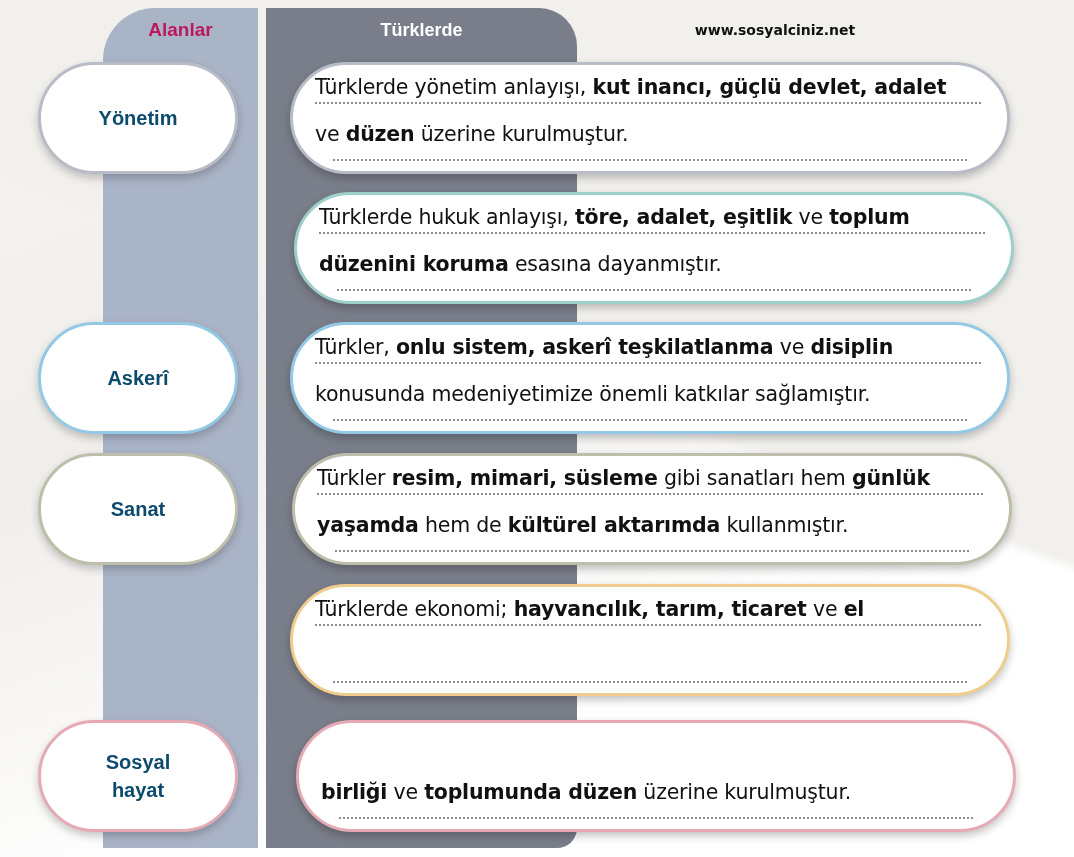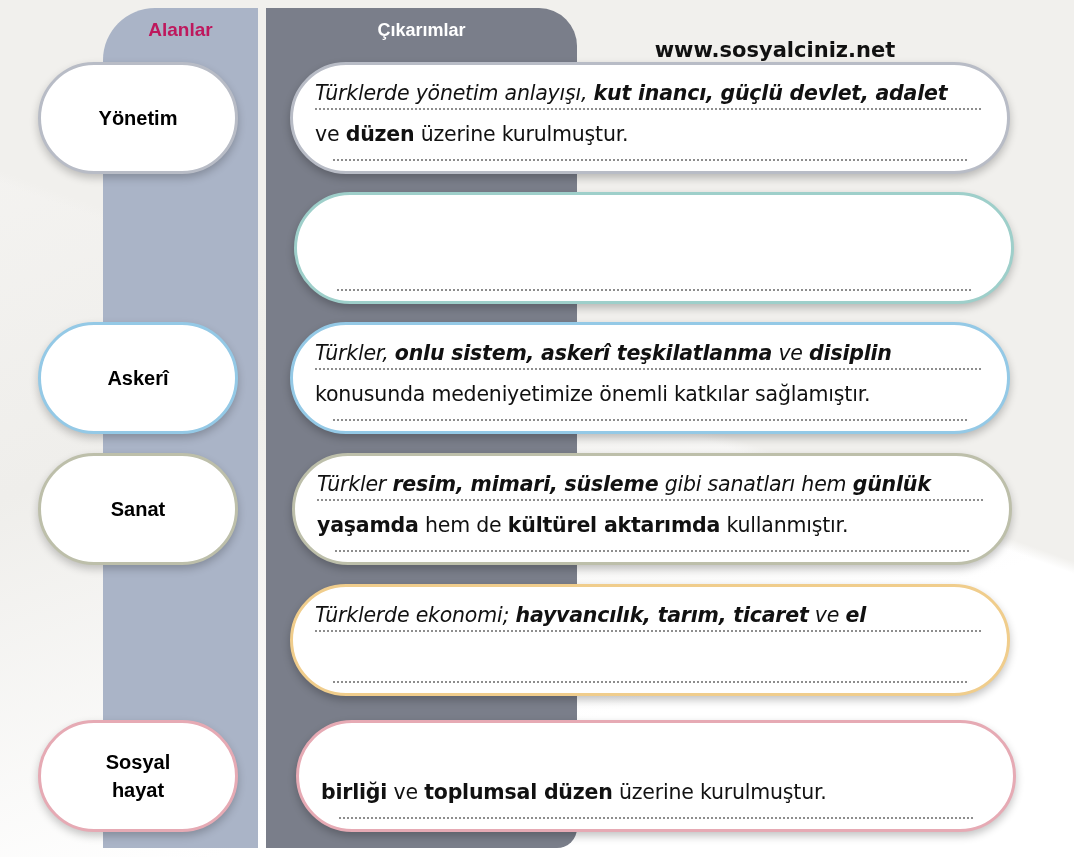--- a/index.html
+++ b/index.html
@@ -29,81 +29,83 @@
     border-bottom-right-radius: 20px;
   }
   .col-header {
     position: absolute; top: 8px; height: 44px;
     display: flex; align-items: center; justify-content: center;
     font-family: "Liberation Sans", sans-serif; font-weight: bold; font-size: 19px;
   }
   .hdr-alanlar { left: 103px; width: 155px; color: #be185d; }
   .hdr-cikarim { left: 266px; width: 311px; color: #ffffff; font-size: 18px; }
   .site {
-    position: absolute; left: 620px; top: 33px; width: 310px; height: 34px;
+    position: absolute; left: 620px; top: 13px; width: 310px; height: 34px;
     display: flex; align-items: center; justify-content: center;
-    font-family: "DejaVu Sans", sans-serif; font-weight: bold; font-size: 21px; color: #111;
+    font-family: "DejaVu Sans", sans-serif; font-weight: bold; font-size: 14px; color: #111;
   }
   .row { position: absolute; left: 0; width: 1074px; height: 118px; }
   .pill-left {
     position: absolute; left: 38px; top: 0; width: 200px; height: 112px;
     border-radius: 56px; background: #ffffff;
     border: 3px solid #b8bcc6;
     box-shadow: 0 4px 8px rgba(0,0,0,0.22);
     display: flex; align-items: center; justify-content: center; text-align: center;
-    font-family: "Liberation Sans", sans-serif; font-weight: bold; font-size: 20px; color: #000000;
+    font-family: "Liberation Sans", sans-serif; font-weight: bold; font-size: 20px; color: #0c4a6e;
     line-height: 1.4;
   }
   .pill-right {
     position: absolute; left: 290px; top: 0; width: 720px; height: 112px;
     border-radius: 56px; background: #ffffff;
     border: 3px solid #b8bcc6;
     box-shadow: 0 4px 9px rgba(0,0,0,0.24);
   }
   .line {
     position: absolute; left: 22px; right: 26px; height: 34px;
     font-family: "DejaVu Sans", sans-serif; font-size: 20.5px; color: #111;
     white-space: nowrap; letter-spacing: -0.2px;
     border-bottom: 2px dotted #8d8d8d;
     line-height: 34px;
   }
-  .line1 { top: 11px; font-style: italic; }
+  .line1 { top: 5px; }
   .line2 { top: 52px; border-bottom: none; }
   .line3 {
     position: absolute; left: 40px; right: 40px; top: 94px; height: 2px;
     border-bottom: 2px dotted #8d8d8d;
   }
   .b { font-weight: bold; }
 </style>
 </head>
 <body>
 
 <div class="bg-light"></div>
 <div class="bg-wedge"></div>
 
 <div class="col-alanlar"></div>
 <div class="col-cikarim"></div>
 
 <div class="col-header hdr-alanlar">Alanlar</div>
-<div class="col-header hdr-cikarim">Çıkarımlar</div>
+<div class="col-header hdr-cikarim">Türklerde</div>
 <div class="site">www.sosyalciniz.net</div>
 
 <div id="rows">
     <div class="row" style="top: 62px;">
       <div class="pill-left" style="border-color: rgb(184, 188, 198);">
         <span>Yönetim</span>
       </div>
       <div class="pill-right" style="border-color: rgb(184, 188, 198); left: 290px;">
         <div class="line line1"><span>Türklerde yönetim anlayışı, </span><span class="b">kut inancı, güçlü devlet, adalet</span></div>
         <div class="line line2"><span>ve </span><span class="b">düzen</span><span> üzerine kurulmuştur.</span></div>
         <div class="line3"></div>
       </div>
     </div>
     <div class="row" style="top: 192px;">
       <div class="pill-right" style="border-color: rgb(158, 207, 202); left: 294px;">
+        <div class="line line1"><span>Türklerde hukuk anlayışı, </span><span class="b">töre, adalet, eşitlik</span><span> ve </span><span class="b">toplum</span></div>
+        <div class="line line2"><span class="b">düzenini koruma</span><span> esasına dayanmıştır.</span></div>
         <div class="line3"></div>
       </div>
     </div>
     <div class="row" style="top: 322px;">
       <div class="pill-left" style="border-color: rgb(148, 201, 230);">
         <span>Askerî</span>
       </div>
       <div class="pill-right" style="border-color: rgb(148, 201, 230); left: 290px;">
         <div class="line line1"><span>Türkler, </span><span class="b">onlu sistem, askerî teşkilatlanma</span><span> ve </span><span class="b">disiplin</span></div>
         <div class="line line2"><span>konusunda medeniyetimize önemli katkılar sağlamıştır.</span></div>
@@ -124,17 +126,17 @@
       <div class="pill-right" style="border-color: rgb(240, 205, 140); left: 290px;">
         <div class="line line1"><span>Türklerde ekonomi; </span><span class="b">hayvancılık, tarım, ticaret</span><span> ve </span><span class="b">el</span></div>
         <div class="line3"></div>
       </div>
     </div>
     <div class="row" style="top: 720px;">
       <div class="pill-left" style="border-color: rgb(230, 170, 180);">
         <span style="display: inline-block; width: 80px;">Sosyal hayat</span>
       </div>
       <div class="pill-right" style="border-color: rgb(230, 170, 180); left: 296px;">
-        <div class="line line2"><span class="b">birliği</span><span> ve </span><span class="b">toplumsal düzen</span><span> üzerine kurulmuştur.</span></div>
+        <div class="line line2"><span class="b">birliği</span><span> ve </span><span class="b">toplumunda düzen</span><span> üzerine kurulmuştur.</span></div>
         <div class="line3"></div>
       </div>
     </div>
   </div>
 
 </body></html>

